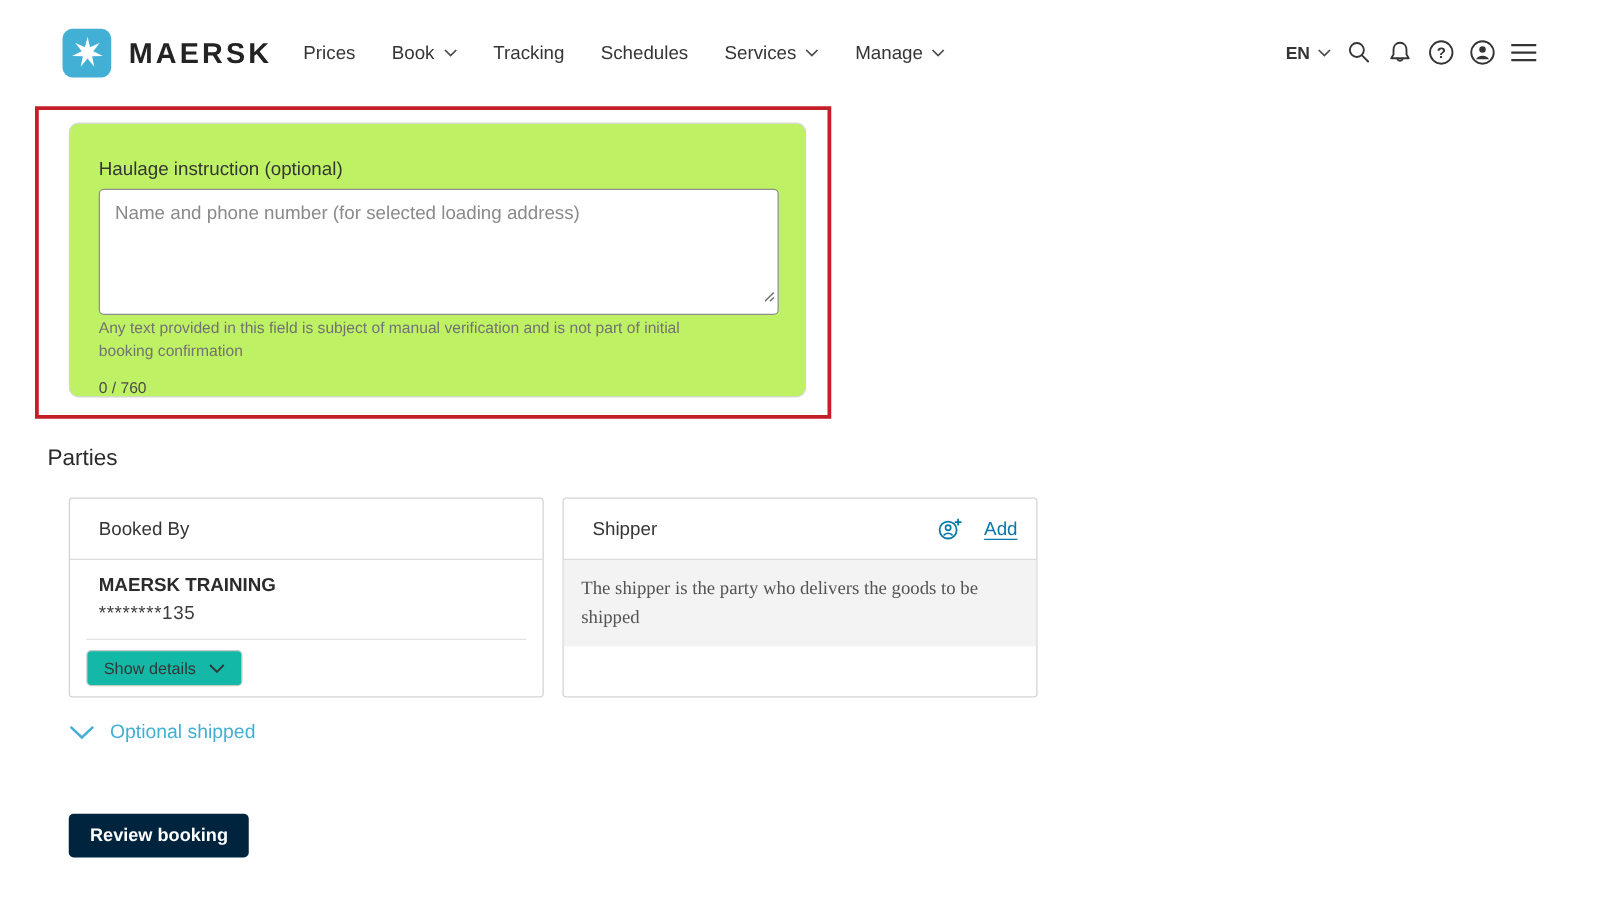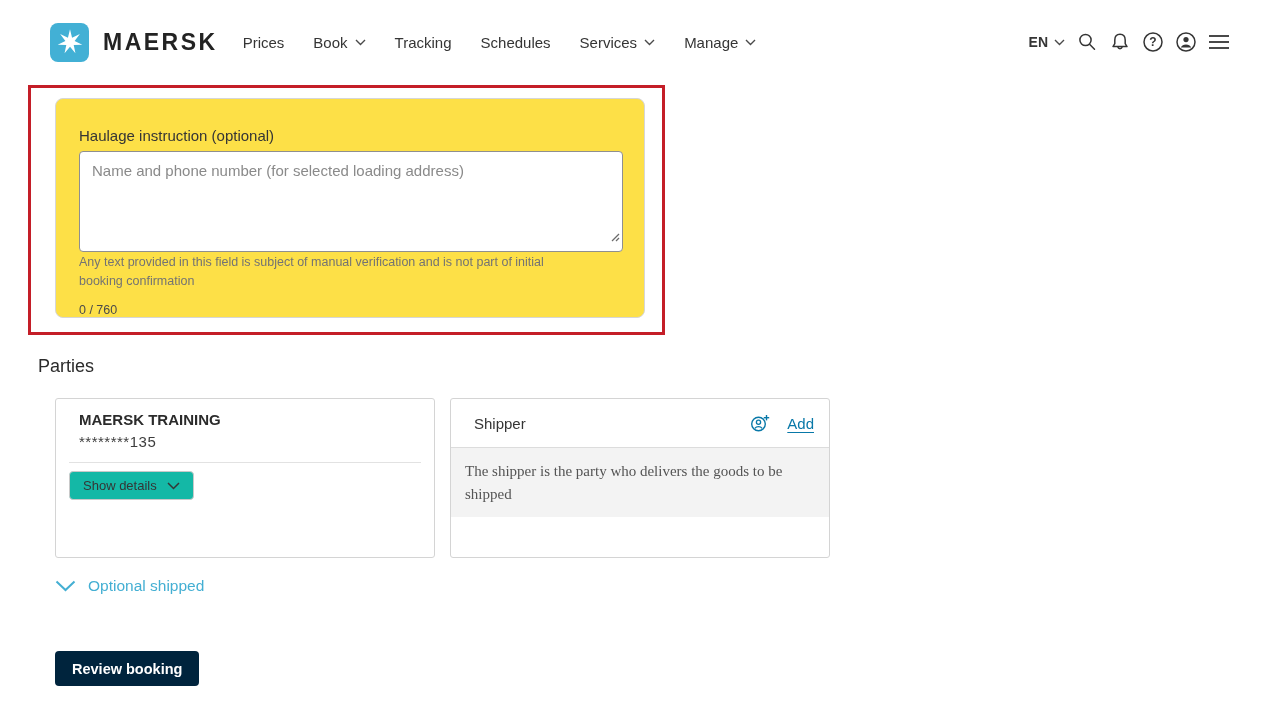--- a/index.html
+++ b/index.html
@@ -21,21 +21,21 @@
   .header-right { margin-left:auto; margin-right:50px; display:flex; align-items:center; gap:11px; }
   .lang { display:flex; align-items:center; gap:6px; font-size:14px; font-weight:600; color:#353535; cursor:pointer; }
   .hicon { width:22px; height:22px; display:flex; align-items:center; justify-content:center; cursor:pointer; }
 
   
   .red-annotation { position:absolute; left:28px; top:85px; width:637px; height:250px;
                     border:3px solid #c41e28; background:transparent; pointer-events:none; }
 
   
   .haulage-card { position:absolute; left:55px; top:98px; width:590px; height:220px;
-                  border:1px solid #d6d6d6; border-radius:8px; background:#fde047; padding:28px 23px 0 23px; }
+                  border:1px solid #d6d6d6; border-radius:8px; background:#bef264; padding:28px 23px 0 23px; }
   .haulage-label { font-size:15px; color:#353535; margin-bottom:7px; }
   .textarea-wrap { position:relative; width:544px; height:94px; }
   textarea.haulage-input { width:544px; height:101px; border:1px solid #8f8f8f; border-radius:4px;
                   resize:none; padding:10px 12px; font-size:15px; color:#353535;
                   font-family:"Liberation Sans","DejaVu Sans",sans-serif; outline:none; }
   textarea.haulage-input::placeholder { color:#8a8a8a; }
   .resize-grip { position:absolute; right:3px; bottom:3px; }
   .helper-row { display:flex; align-items:flex-start; justify-content:space-between; gap:10px;
                 margin-top:8px; width:544px;flex-direction:column; }
   .helper-text { font-size:12.5px; color:#737373; line-height:1.55; max-width:498px; }
@@ -173,20 +173,23 @@
     </div>
     <div class="helper-row">
       <div class="helper-text">Any text provided in this field is subject of manual verification and is not part of initial booking confirmation</div>
       <div class="char-counter">0 / 760</div>
     </div>
   </div>
 
   <div class="parties-title">Parties</div>
 
   <div class="party-card card-booked">
+    <div class="party-header">
+      <div class="party-title">Booked By</div>
+    </div>
     <div class="booked-body">
       <div class="booked-names">
         <div class="booked-name">MAERSK TRAINING</div>
         <div class="booked-masked">********135</div>
       </div>
       <div class="booked-divider"></div>
       <button class="show-details-btn">
         <span>Show details</span>
         <svg width="13" height="8" viewBox="0 0 13 8">
             <polyline points="1,1 6.5,6.5 12,1" fill="none" stroke="#353535" stroke-width="1.5"></polyline>

